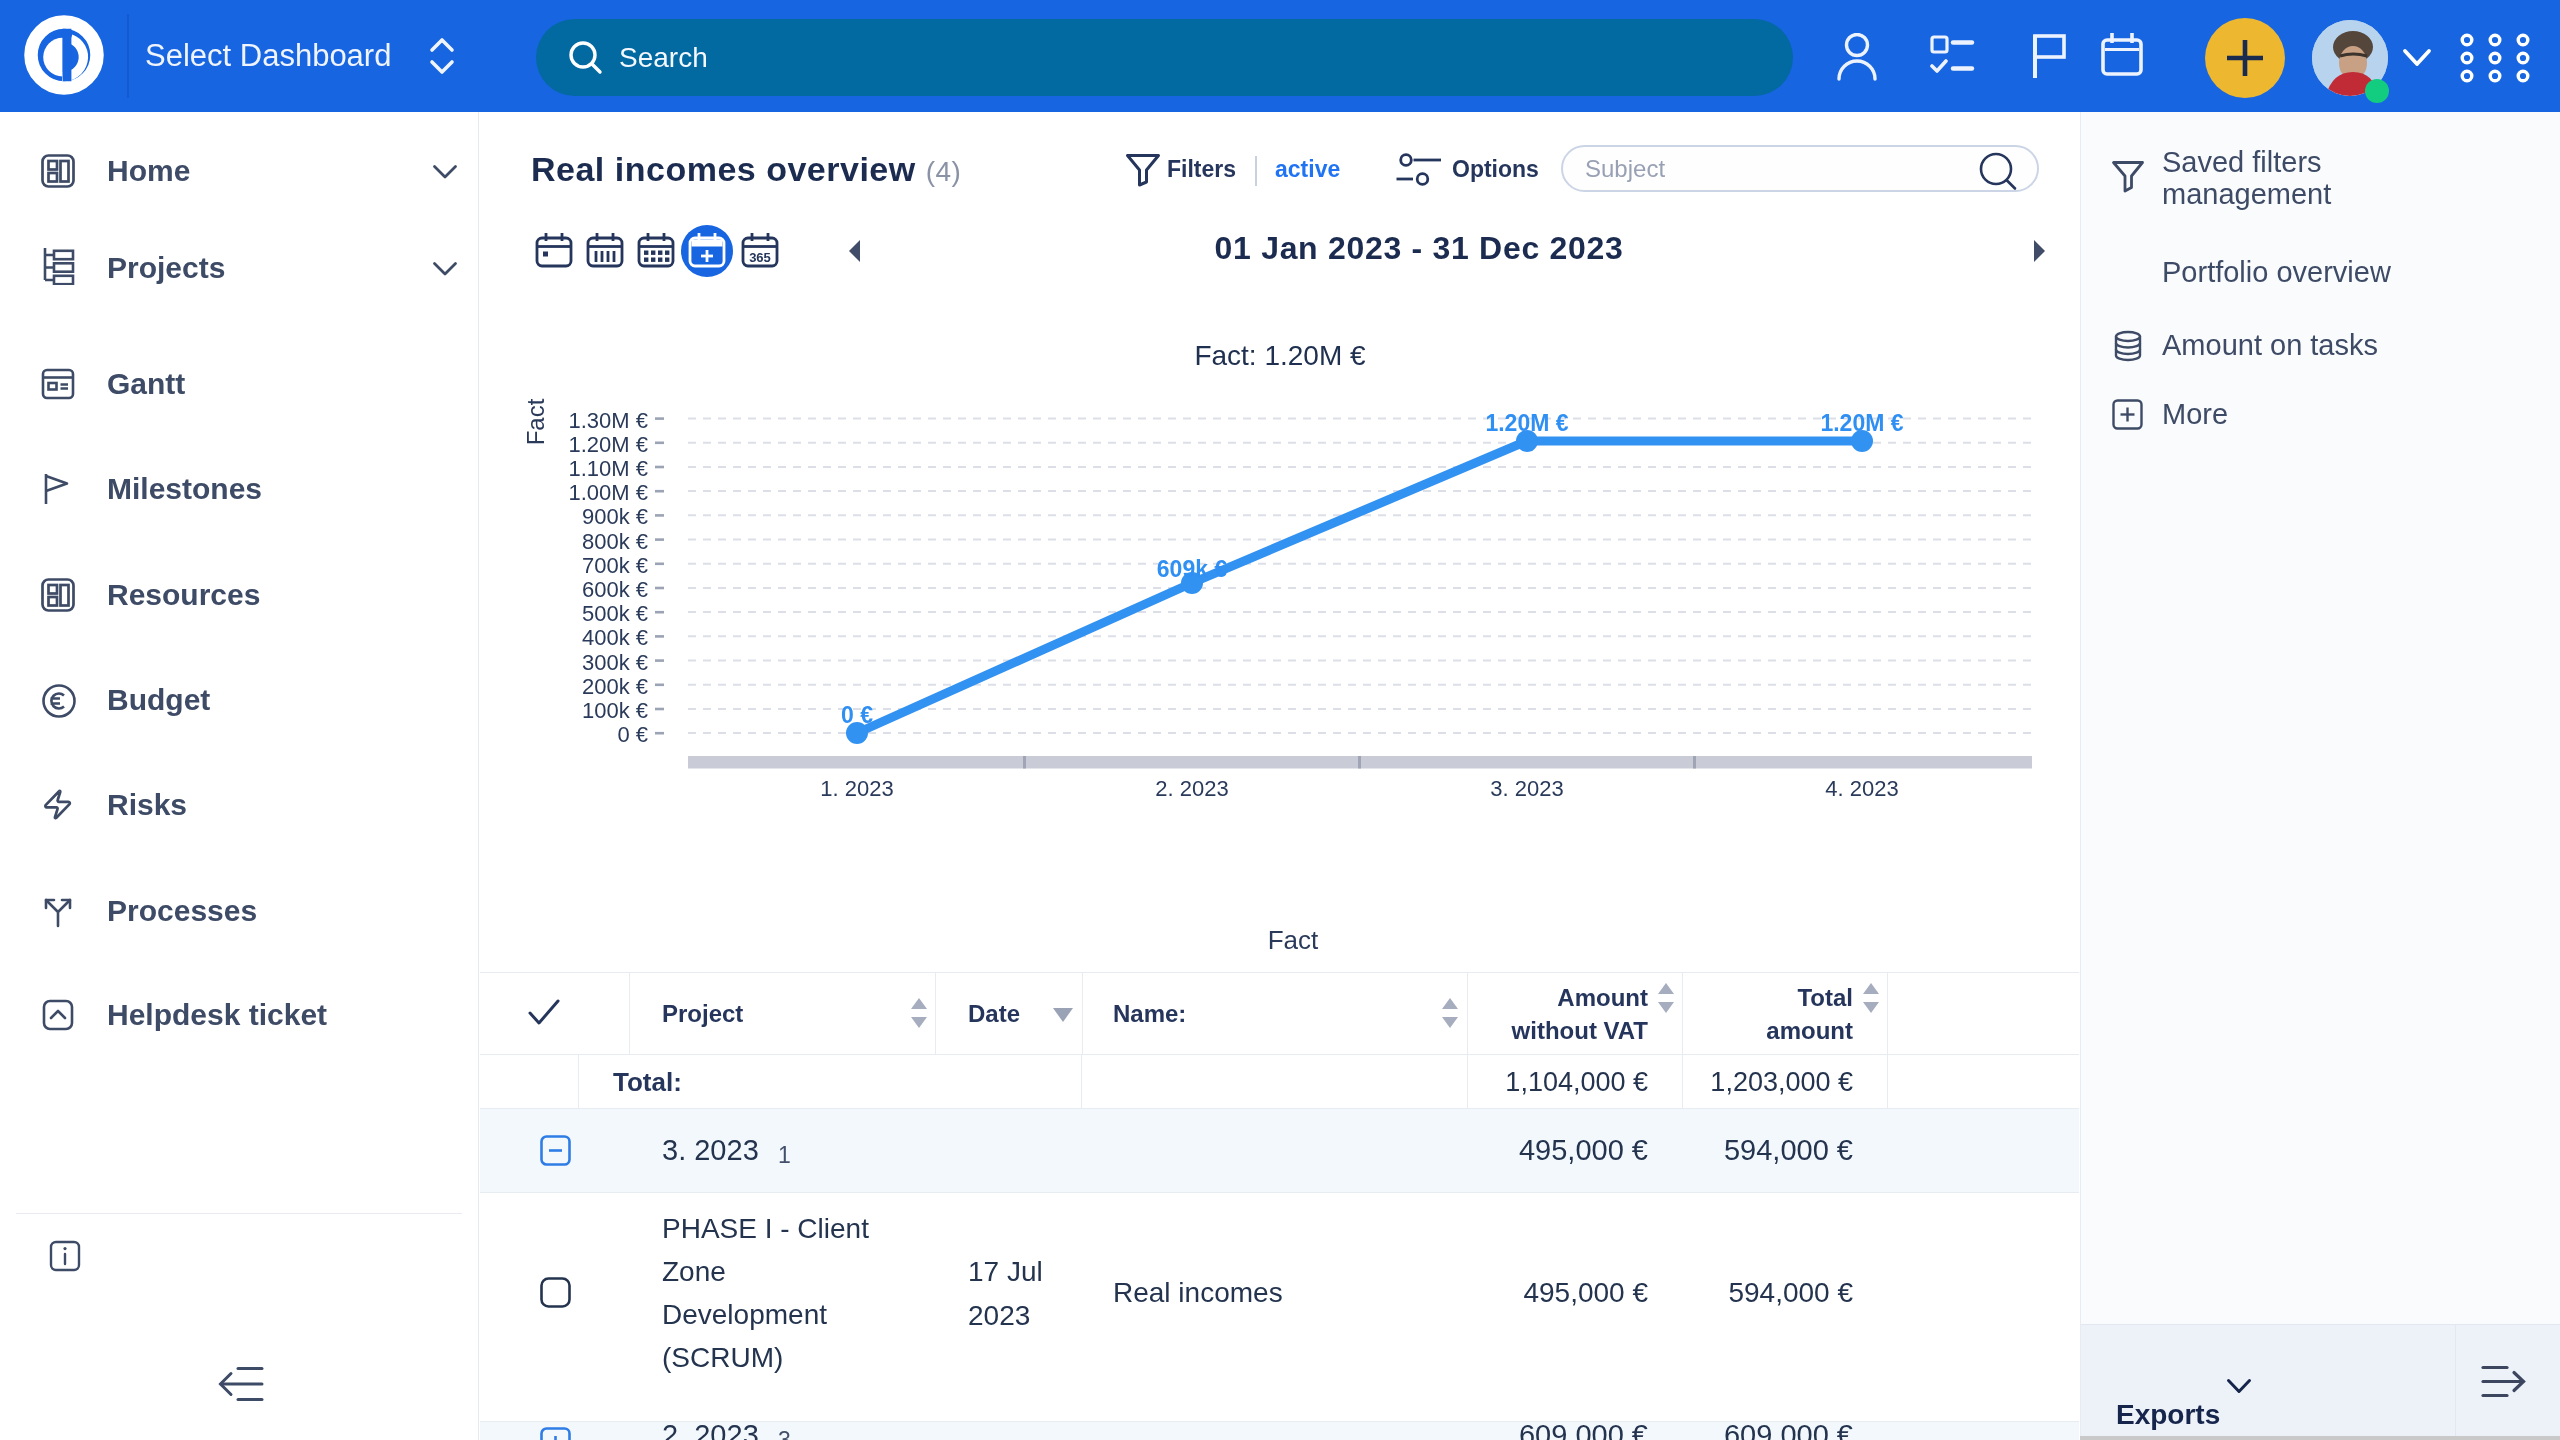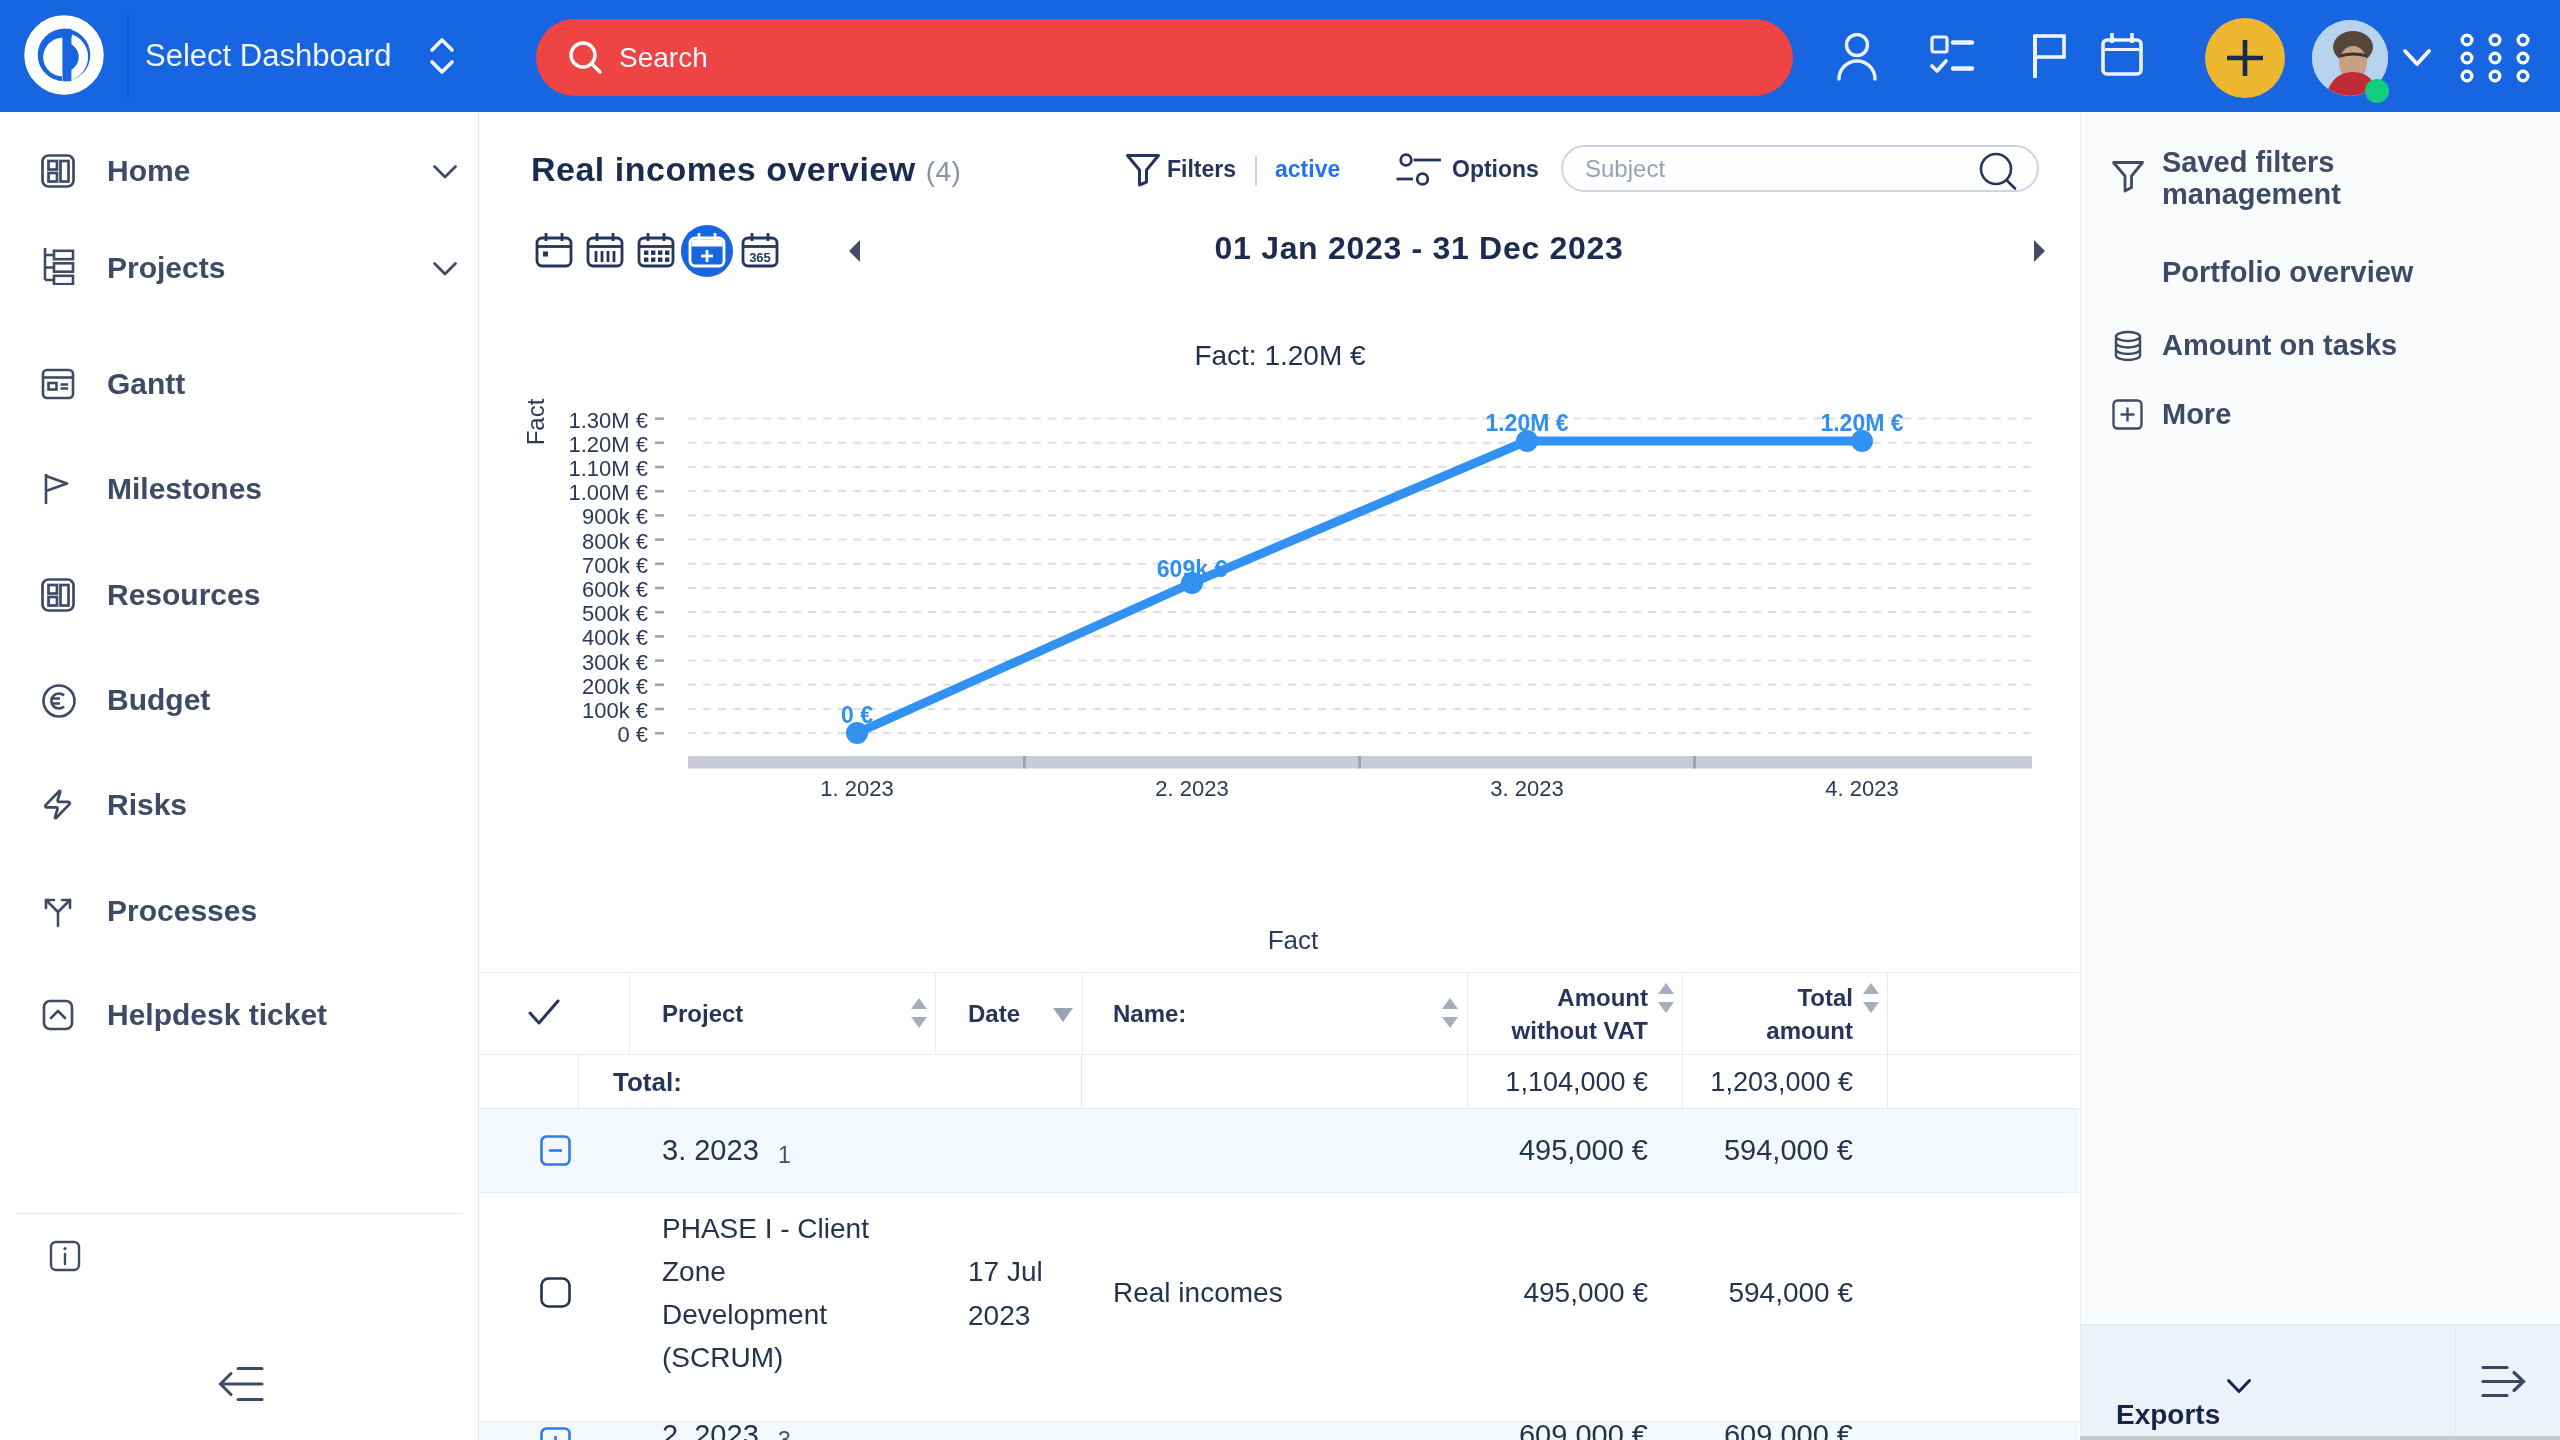--- a/index.html
+++ b/index.html
@@ -3,21 +3,21 @@
 <meta charset="utf-8">
 <style>
   * { margin:0; padding:0; box-sizing:border-box; }
   html,body { width:2560px; height:1440px; overflow:hidden; }
   body { font-family:"Liberation Sans", sans-serif; background:#ffffff; position:relative; }
   .abs { position:absolute; }
   
   .topbar { position:absolute; left:0; top:0; width:2560px; height:112px; background:#1765E0; }
   .tb-divider { position:absolute; left:127px; top:14px; width:2px; height:84px; background:#1559D0; }
   .tb-select { position:absolute; left:145px; top:0; height:112px; line-height:112px; color:#EFF4FE; font-size:31px; font-weight:500; }
-  .searchpill { position:absolute; left:536px; top:19px; width:1257px; height:77px; border-radius:39px; background:#ef4444; }
+  .searchpill { position:absolute; left:536px; top:19px; width:1257px; height:77px; border-radius:39px; background:#0369a1; }
   .searchpill span { position:absolute; left:83px; top:0; line-height:77px; font-size:28px; color:#F4F8FF; }
   .ybtn { position:absolute; left:2205px; top:18px; width:80px; height:80px; border-radius:50%; background:#EDB72F; }
   .avatar { position:absolute; left:2312px; top:20px; width:76px; height:76px; border-radius:50%; background:#B7D3EE; overflow:hidden; }
   .avdot { position:absolute; left:2365px; top:79px; width:24px; height:24px; border-radius:50%; background:#12CC80; }
   
   .lsb { position:absolute; left:0; top:112px; width:479px; height:1328px; background:#ffffff; border-right:1px solid #E5E9F0; }
   .lsb-item { position:absolute; left:0; width:479px; height:64px; }
   .lsb-item .txt { position:absolute; left:107px; top:0; height:64px; line-height:64px; font-size:30px; font-weight:600; color:#3E4B66; }
   .lsb-item svg.ic { position:absolute; left:41px; top:15px; }
   .lsb-item svg.chev { position:absolute; left:432px; top:25px; }
@@ -29,21 +29,21 @@
   .subject { position:absolute; left:1561px; top:145px; width:478px; height:47px; border:2px solid #CBD5E6; border-radius:24px; background:#FEFEFF; }
   .subject span { position:absolute; left:22px; top:0; line-height:44px; font-size:24px; color:#98A1B4; }
   .tcell { position:absolute; font-size:28px; color:#24344F; line-height:32px; }
   .thead-txt { font-weight:600; color:#25355C; font-size:24px; }
   .num { text-align:right; }
   .vline { position:absolute; width:1px; background:#E7EBF2; }
   .hline { position:absolute; left:480px; width:1599px; height:1px; background:#E7EBF2; }
   .groupbg { position:absolute; left:480px; width:1599px; background:#F3F8FD; }
   
   .rsb { position:absolute; left:2080px; top:112px; width:480px; height:1328px; background:#FAFBFD; border-left:1px solid #E7EBF2; }
-  .rsb-txt { position:absolute; font-size:29px; font-weight:700; color:#3E4B66; }
+  .rsb-txt { position:absolute; font-size:29px; font-weight:400; color:#3E4B66; }
   .rfoot { position:absolute; left:2081px; top:1324px; width:479px; height:116px; background:#EDF1F8; border-top:1px solid #E3E8F0; }
 </style>
 </head>
 <body>
 
 <div class="topbar"></div>
 <svg class="abs" style="left:24px;top:15px;" width="80" height="80" viewBox="0 0 80 80">
   <circle cx="40" cy="40" r="33" fill="none" stroke="#ffffff" stroke-width="13.5"></circle>
   <path d="M 38.6 22.7 A 19.4 19.4 0 0 0 38.6 61.5 Z" fill="#ffffff"></path>
   <path d="M 46.7 23.8 A 19.5 19.5 0 0 1 38.3 61.5" fill="none" stroke="#ffffff" stroke-width="9.4"></path>

